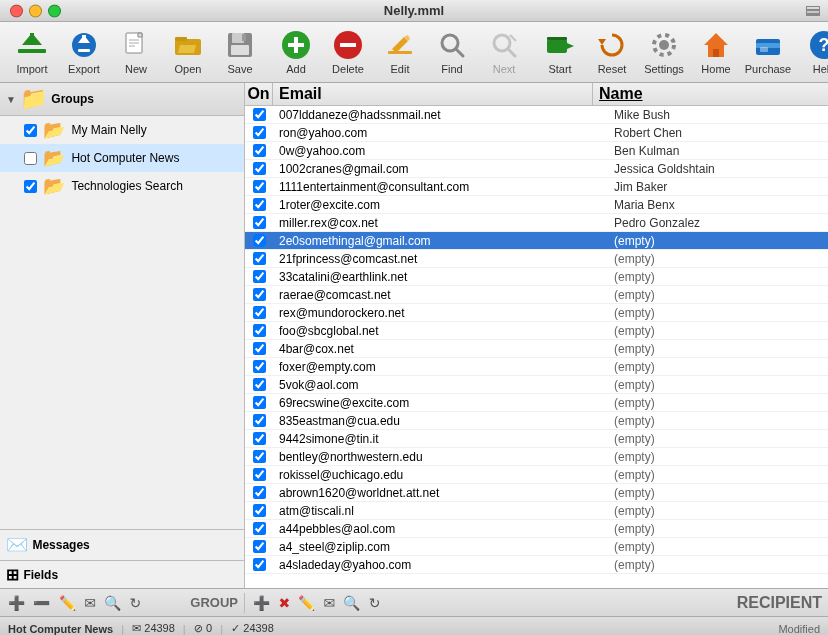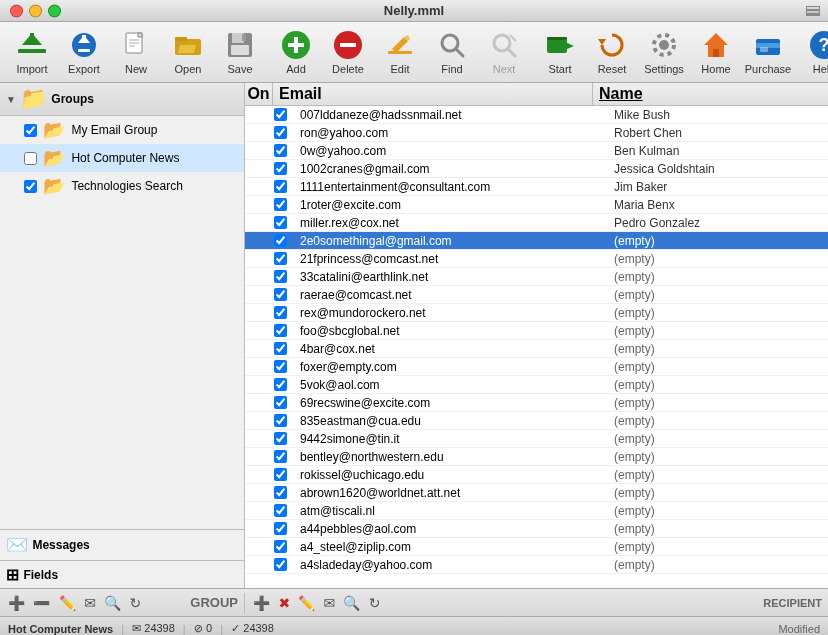--- a/index.html
+++ b/index.html
@@ -128,21 +128,20 @@
     .col-email { flex: 1; padding: 2px 6px; border-right: 1px solid #bbb; display: flex; align-items: center; }
     .col-name { width: 220px; padding: 2px 6px; display: flex; align-items: center; text-decoration: underline; }
 
     .table-body { flex: 1; overflow-y: auto; overflow-x: hidden; }
     .table-row {
       display: flex;
       align-items: center;
       min-height: 18px;
       border-bottom: 1px solid #f0f0f0;
       font-size: 12px;
-      padding-left: 21px;
     }
     .table-row.selected { background: #3478d3; color: white; }
     .table-row.selected .cell-name { color: white; }
     .cell-on { width: 28px; display: flex; align-items: center; justify-content: center; }
     .cell-email { flex: 1; padding: 1px 6px; overflow: hidden; text-overflow: ellipsis; white-space: nowrap; }
     .cell-name { width: 220px; padding: 1px 6px; color: #666; overflow: hidden; text-overflow: ellipsis; white-space: nowrap; }
     .cell-name.has-name { color: #333; }
     .cell-checkbox { width: 13px; height: 13px; }
 
     
@@ -164,21 +163,21 @@
     .bottom-right {
       flex: 1;
       display: flex;
       align-items: center;
       padding: 0 6px;
       gap: 4px;
       justify-content: space-between;
     }
     .bottom-btn { font-size: 14px; cursor: pointer; color: #555; background: none; border: none; padding: 2px; }
     .group-label { font-size: 13px; font-weight: bold; color: #666; margin-left: auto; }
-    .recipient-label { font-size: 11px; font-weight: bold; color: #666; margin-left: auto; }
+    .recipient-label { font-size: 16px; font-weight: bold; color: #666; margin-left: auto; }
 
     
     .statusbar {
       height: 24px;
       background: linear-gradient(to bottom, #e0e0e0, #c8c8c8);
       border-top: 1px solid #aaa;
       display: flex;
       align-items: center;
       padding: 0 8px;
       font-size: 11px;
@@ -403,21 +402,21 @@
     <div class="sidebar-header">
       <span class="triangle">▼</span>
       <span class="groups-folder">📁</span>
       <span>Groups</span>
     </div>
     <div class="sidebar-body">
 
       <div class="sidebar-item">
         <input type="checkbox" class="cell-checkbox" checked="" style="">
         <span class="folder-yellow">📂</span>
-        <span>My Email Group</span>
+        <span>My Main Nelly</span>
       </div>
 
       <div class="sidebar-item selected">
         <input type="checkbox" class="cell-checkbox" style="">
         <span class="folder-yellow">📂</span>
         <span>Hot Computer News</span>
       </div>
 
       <div class="sidebar-item">
         <input type="checkbox" class="cell-checkbox" checked="" style="">

